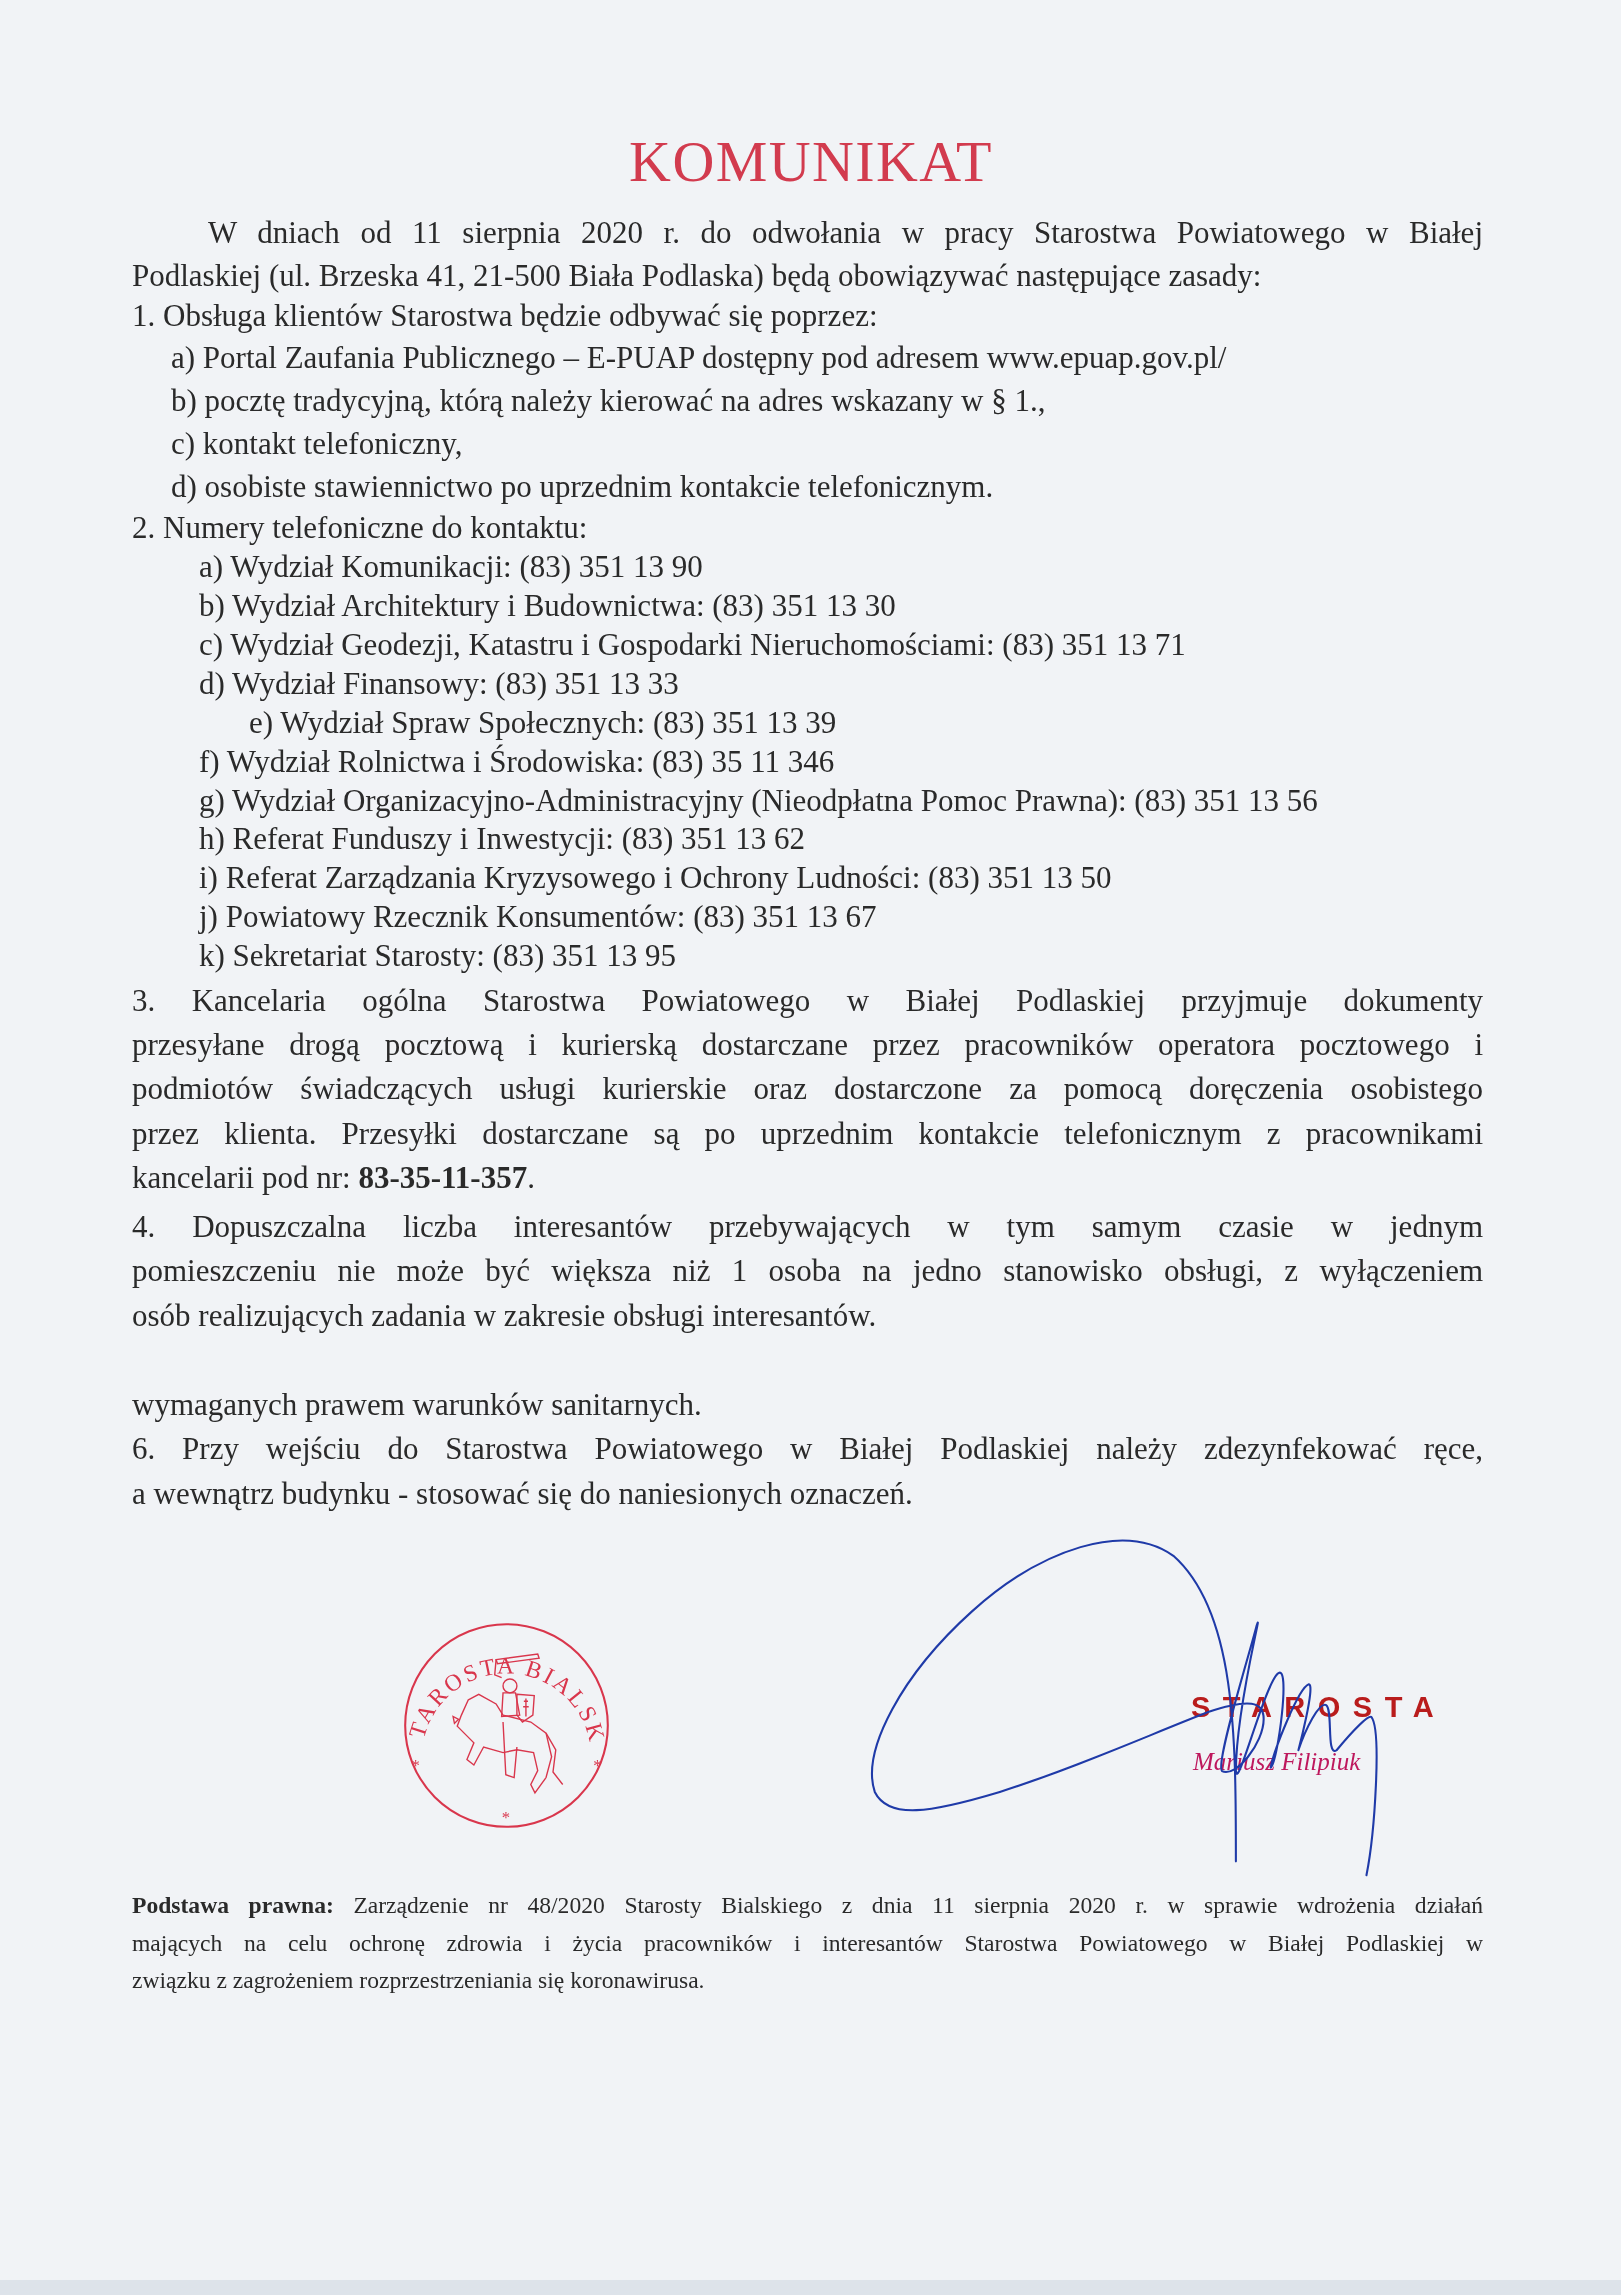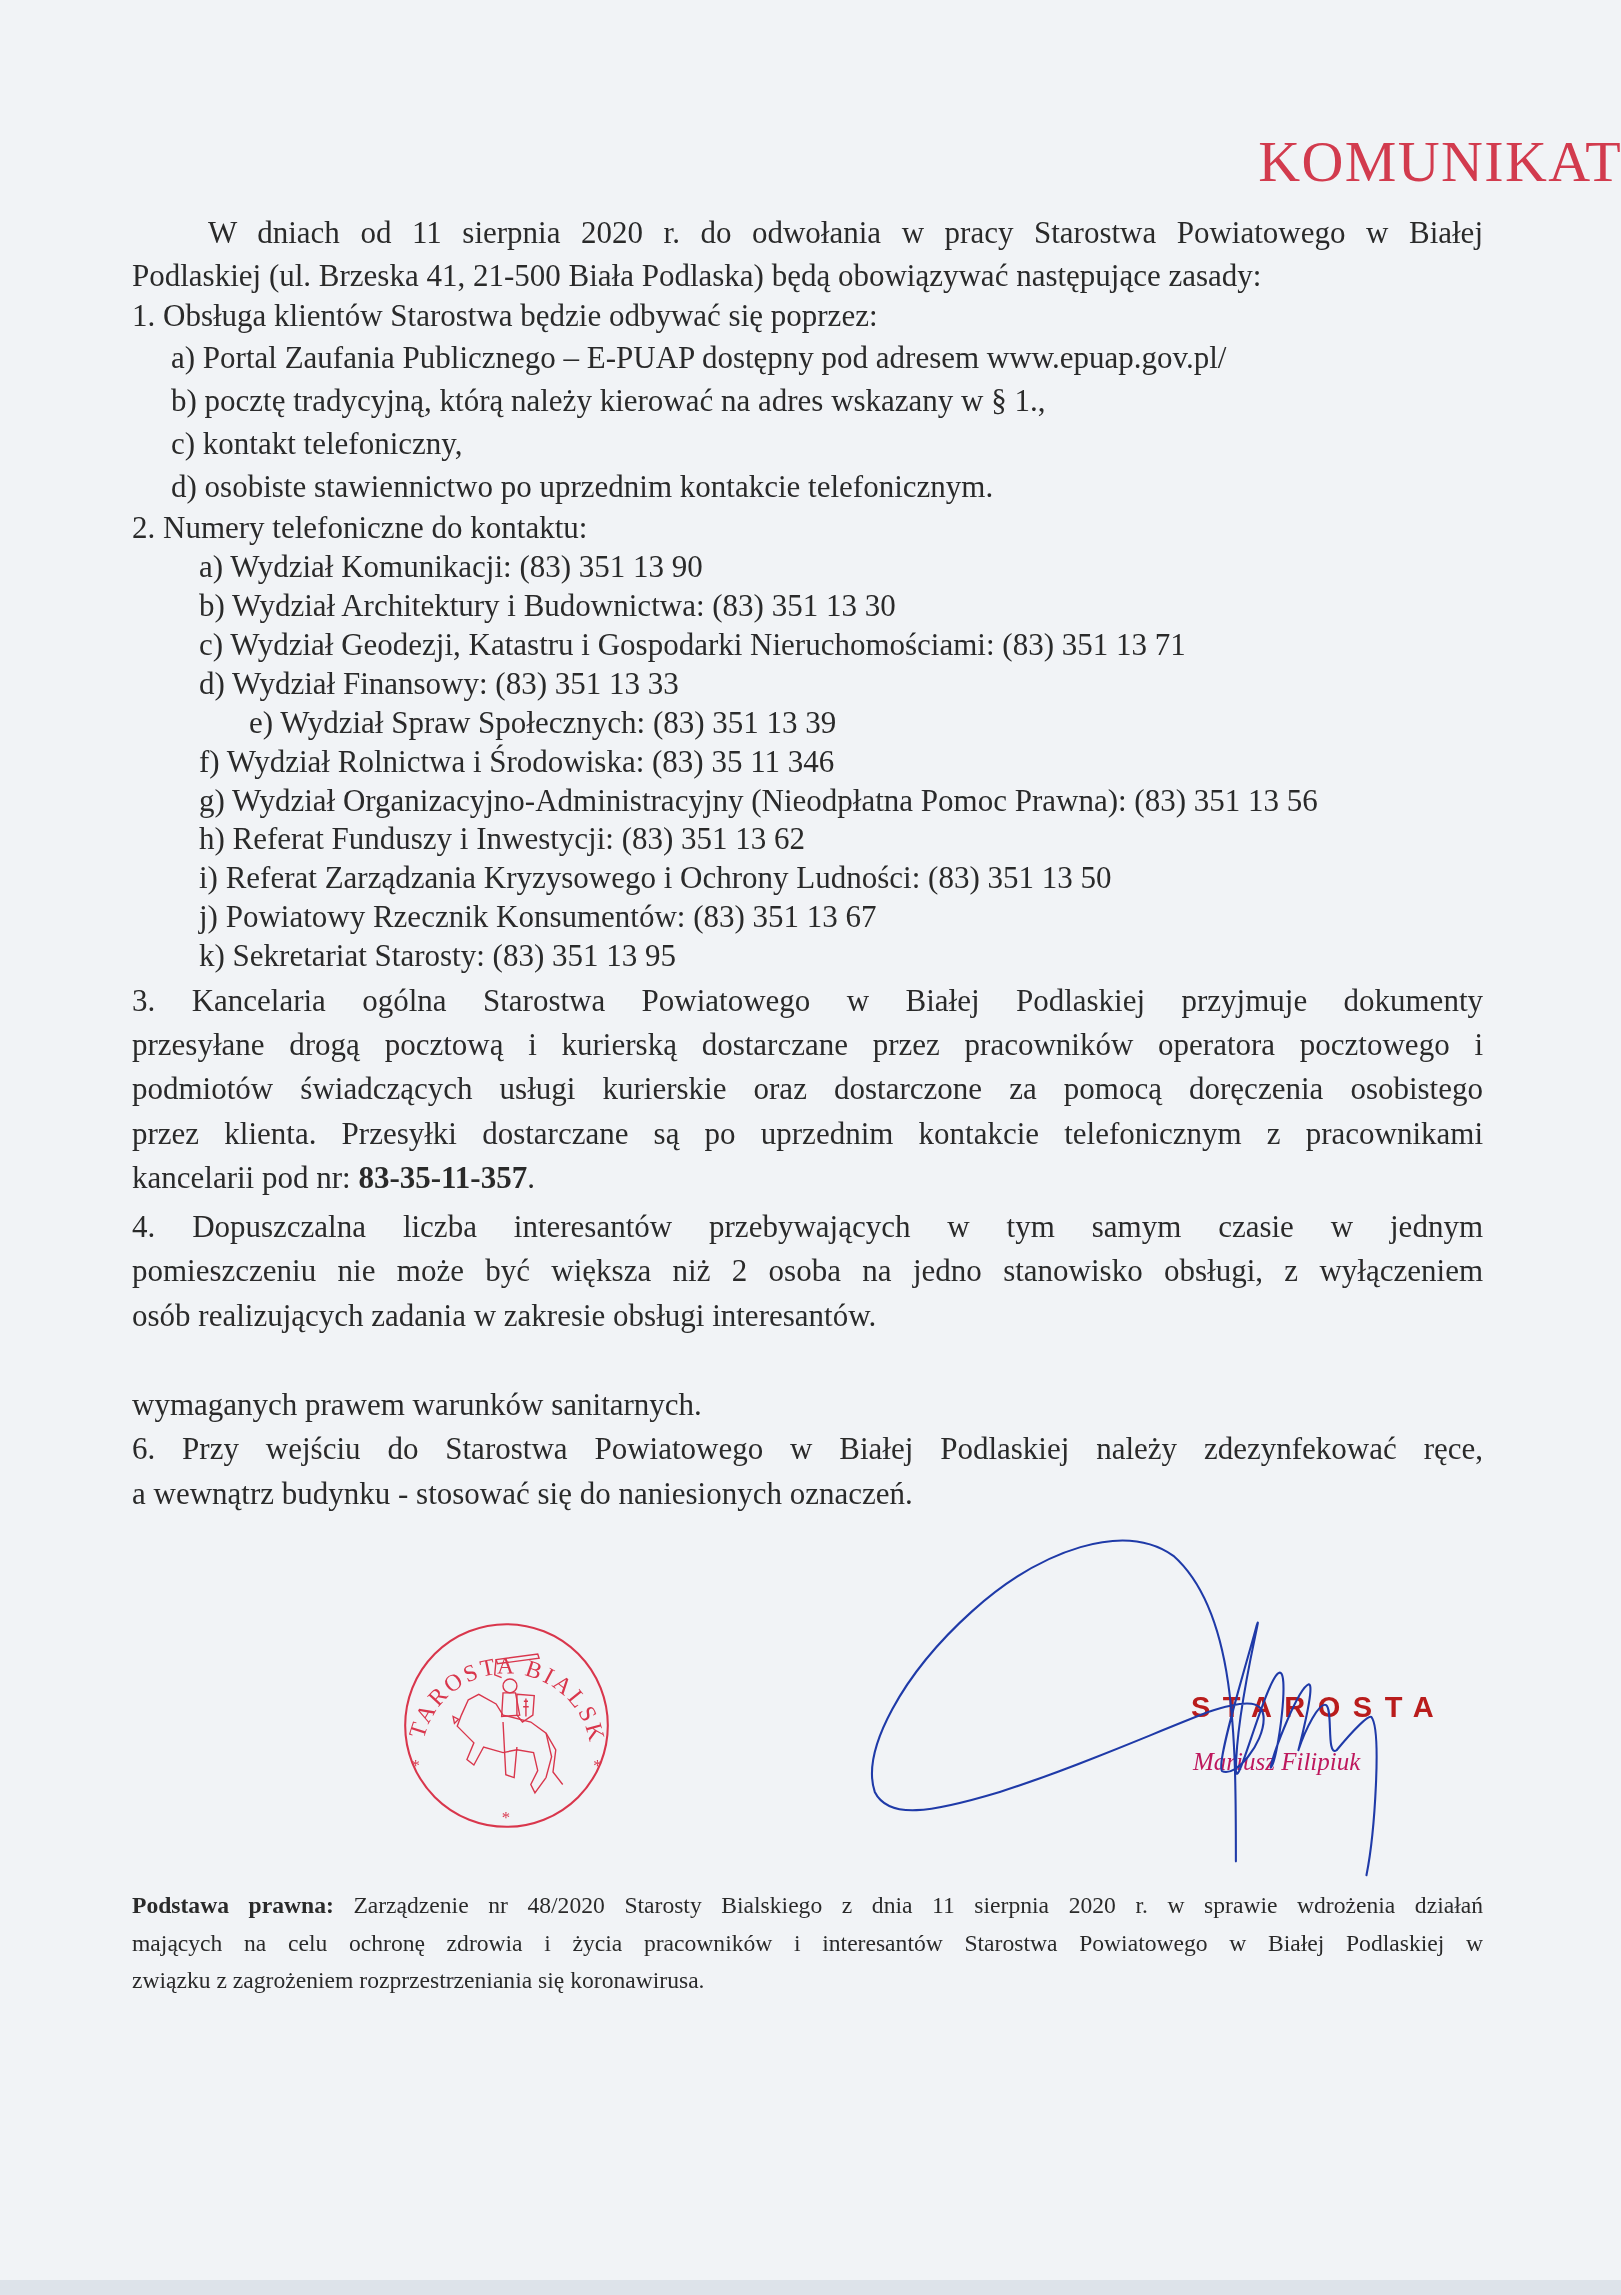--- a/index.html
+++ b/index.html
@@ -8,21 +8,21 @@
     background: #dde3ea;
     font-family: "Liberation Serif", "DejaVu Serif", serif;
     color: #2a2a2a;
   }
   .page {
     position: absolute; left: 0; top: 0; width: 1622px; height: 2280px;
     background: #f1f3f6;
   }
   .title {
     position: absolute; left: 0; width: 1622px; top: 128px;
-    text-align: right; font-size: 58px; color: #d23b4e;
+    text-align: center; font-size: 58px; color: #d23b4e;
     letter-spacing: 1.4px;
   }
   .ln {
     position: absolute; font-size: 31px; line-height: 1; white-space: nowrap;
   }
   .just {
     position: absolute; font-size: 31px; line-height: 1; white-space: nowrap;
     text-align: justify; text-align-last: justify; width: 1351px; left: 132px;
   }
   b { font-weight: bold; }
@@ -68,21 +68,21 @@
   <div class="ln" style="top:901px; left:199px;">j) Powiatowy Rzecznik Konsumentów: (83) 351 13 67</div>
   <div class="ln" style="top:940px; left:199px;">k) Sekretariat Starosty: (83) 351 13 95</div>
 
   <div class="just" style="top:985px;">3. Kancelaria ogólna Starostwa Powiatowego w Białej Podlaskiej przyjmuje dokumenty</div>
   <div class="just" style="top:1029px;">przesyłane drogą pocztową i kurierską dostarczane przez pracowników operatora pocztowego i</div>
   <div class="just" style="top:1073px;">podmiotów świadczących usługi kurierskie oraz dostarczone za pomocą doręczenia osobistego</div>
   <div class="just" style="top:1118px;">przez klienta. Przesyłki dostarczane są po uprzednim kontakcie telefonicznym z pracownikami</div>
   <div class="ln" style="top:1162px; left:132px;"><span>kancelarii pod nr: </span><b>83-35-11-357</b><span>.</span></div>
 
   <div class="just" style="top:1211px;">4. Dopuszczalna liczba interesantów przebywających w tym samym czasie w jednym</div>
-  <div class="just" style="top:1255px;">pomieszczeniu nie może być większa niż 2 osoba na jedno stanowisko obsługi, z wyłączeniem</div>
+  <div class="just" style="top:1255px;">pomieszczeniu nie może być większa niż 1 osoba na jedno stanowisko obsługi, z wyłączeniem</div>
   <div class="ln" style="top:1300px; left:132px;">osób realizujących zadania w zakresie obsługi interesantów.</div>
 
   <div class="ln" style="top:1389px; left:132px;">wymaganych prawem warunków sanitarnych.</div>
 
   <div class="just" style="top:1433px;">6. Przy wejściu do Starostwa Powiatowego w Białej Podlaskiej należy zdezynfekować ręce,</div>
   <div class="ln" style="top:1478px; left:132px;">a wewnątrz budynku - stosować się do naniesionych oznaczeń.</div>
 
   <svg class="stamp" viewBox="0 0 330 330">
     <defs>
       <path id="arcTop" d="M 45 190 A 122 122 0 0 1 285 190"></path>

